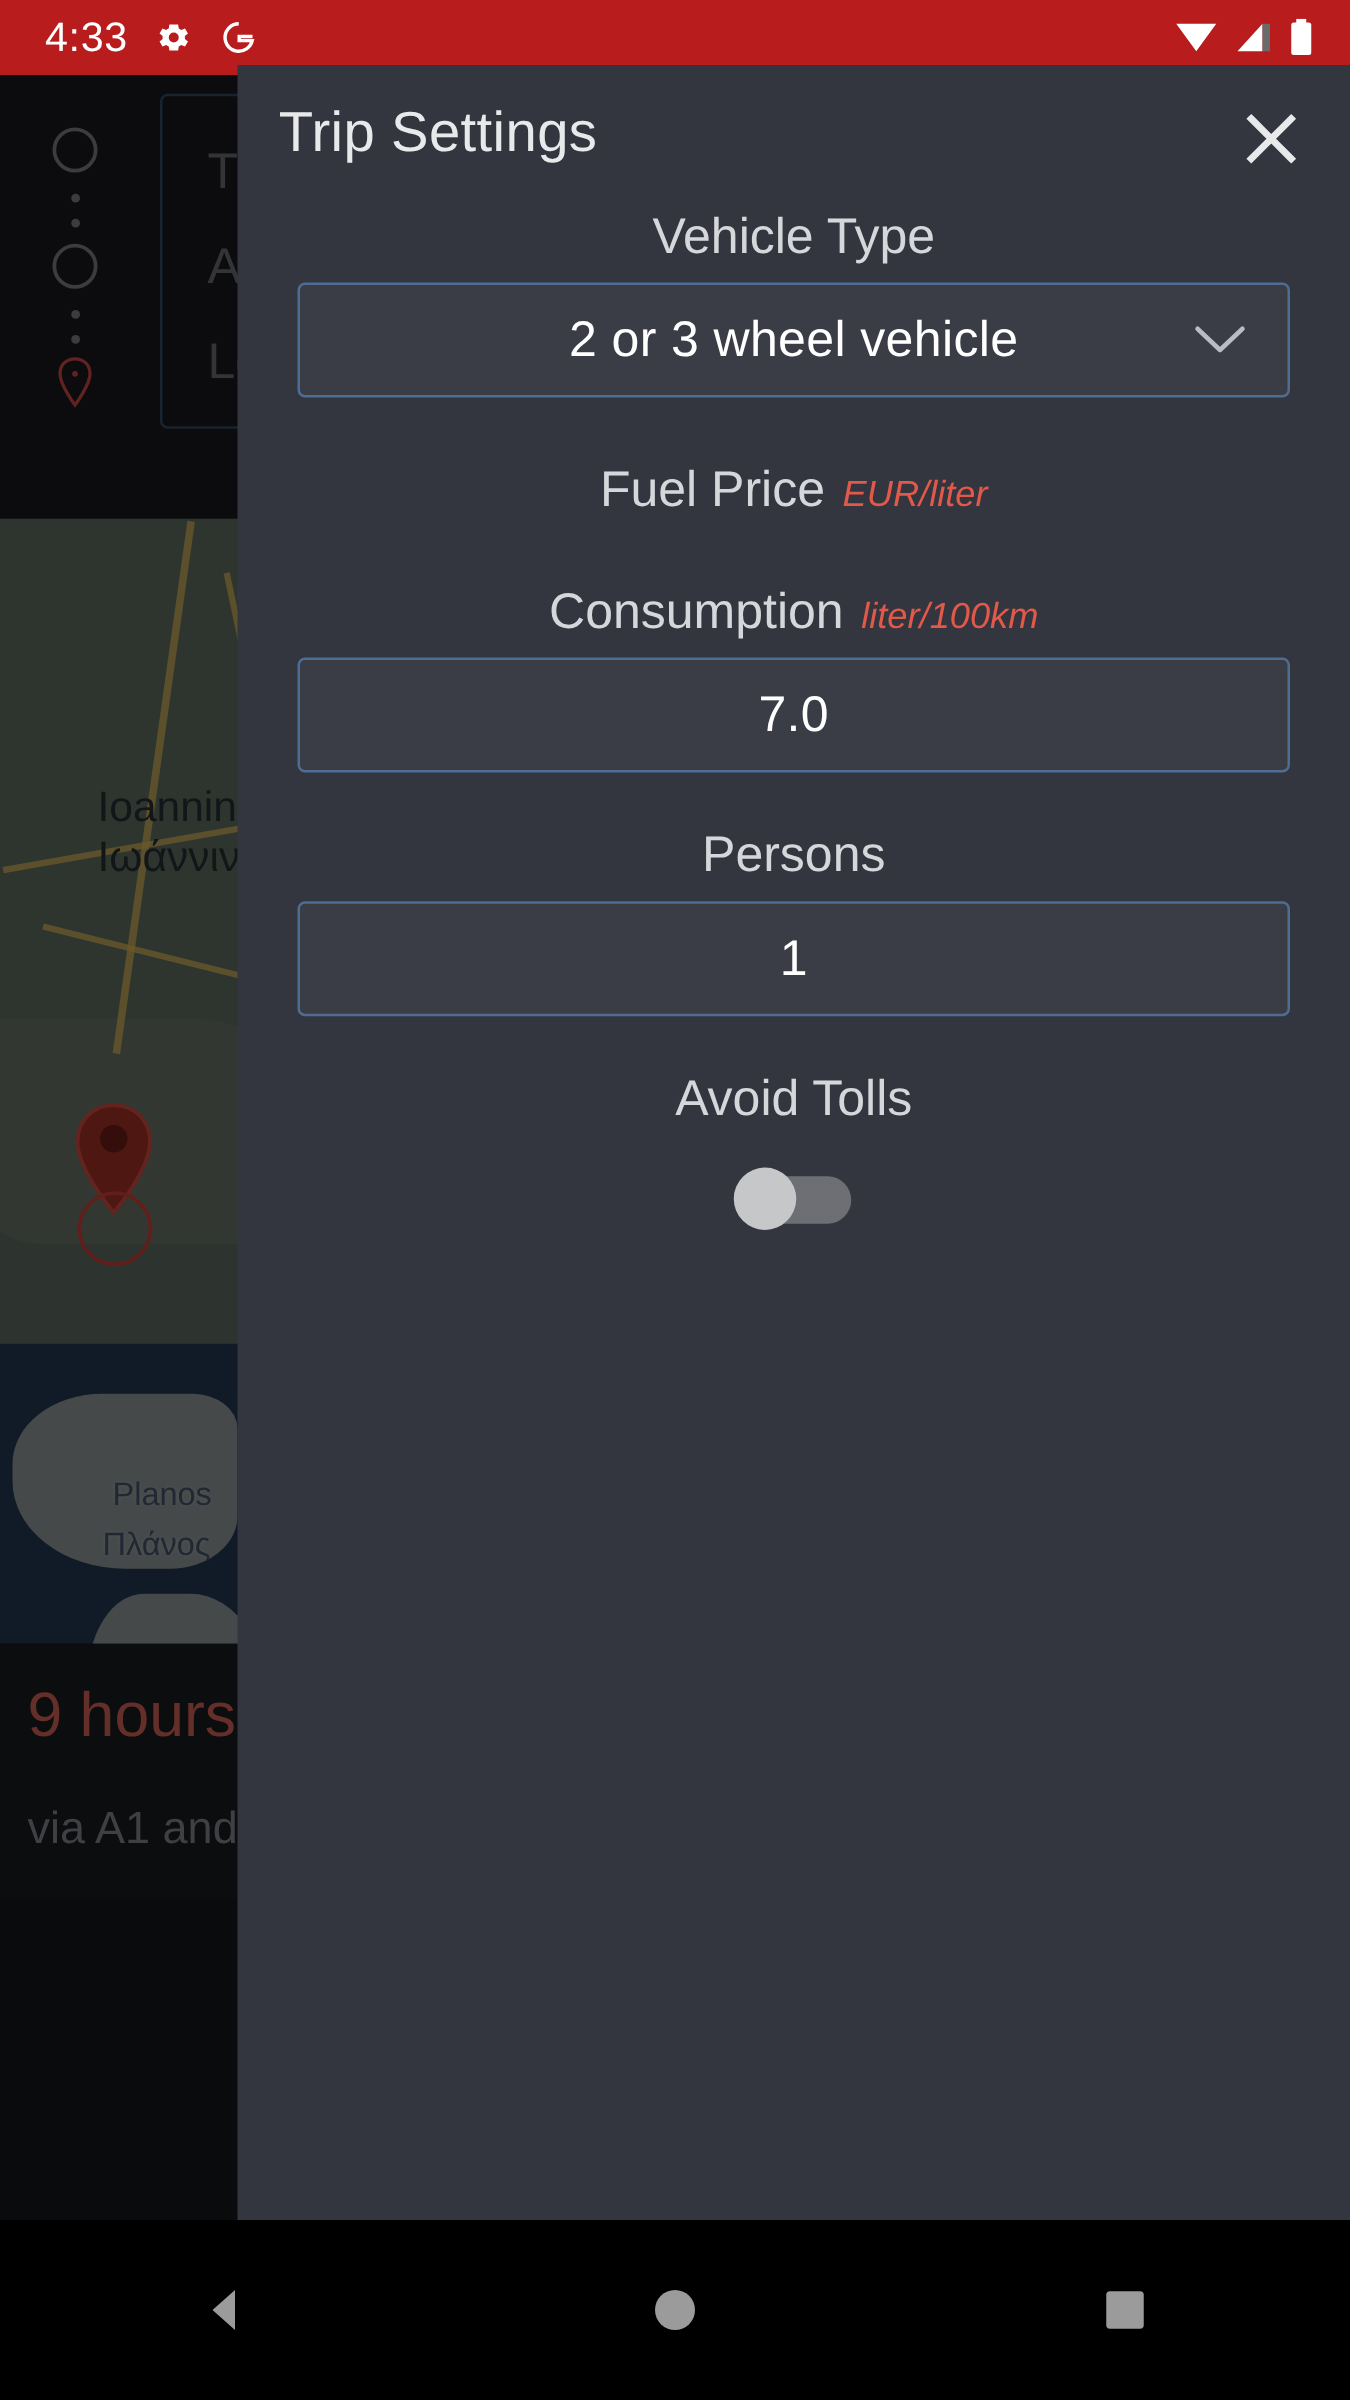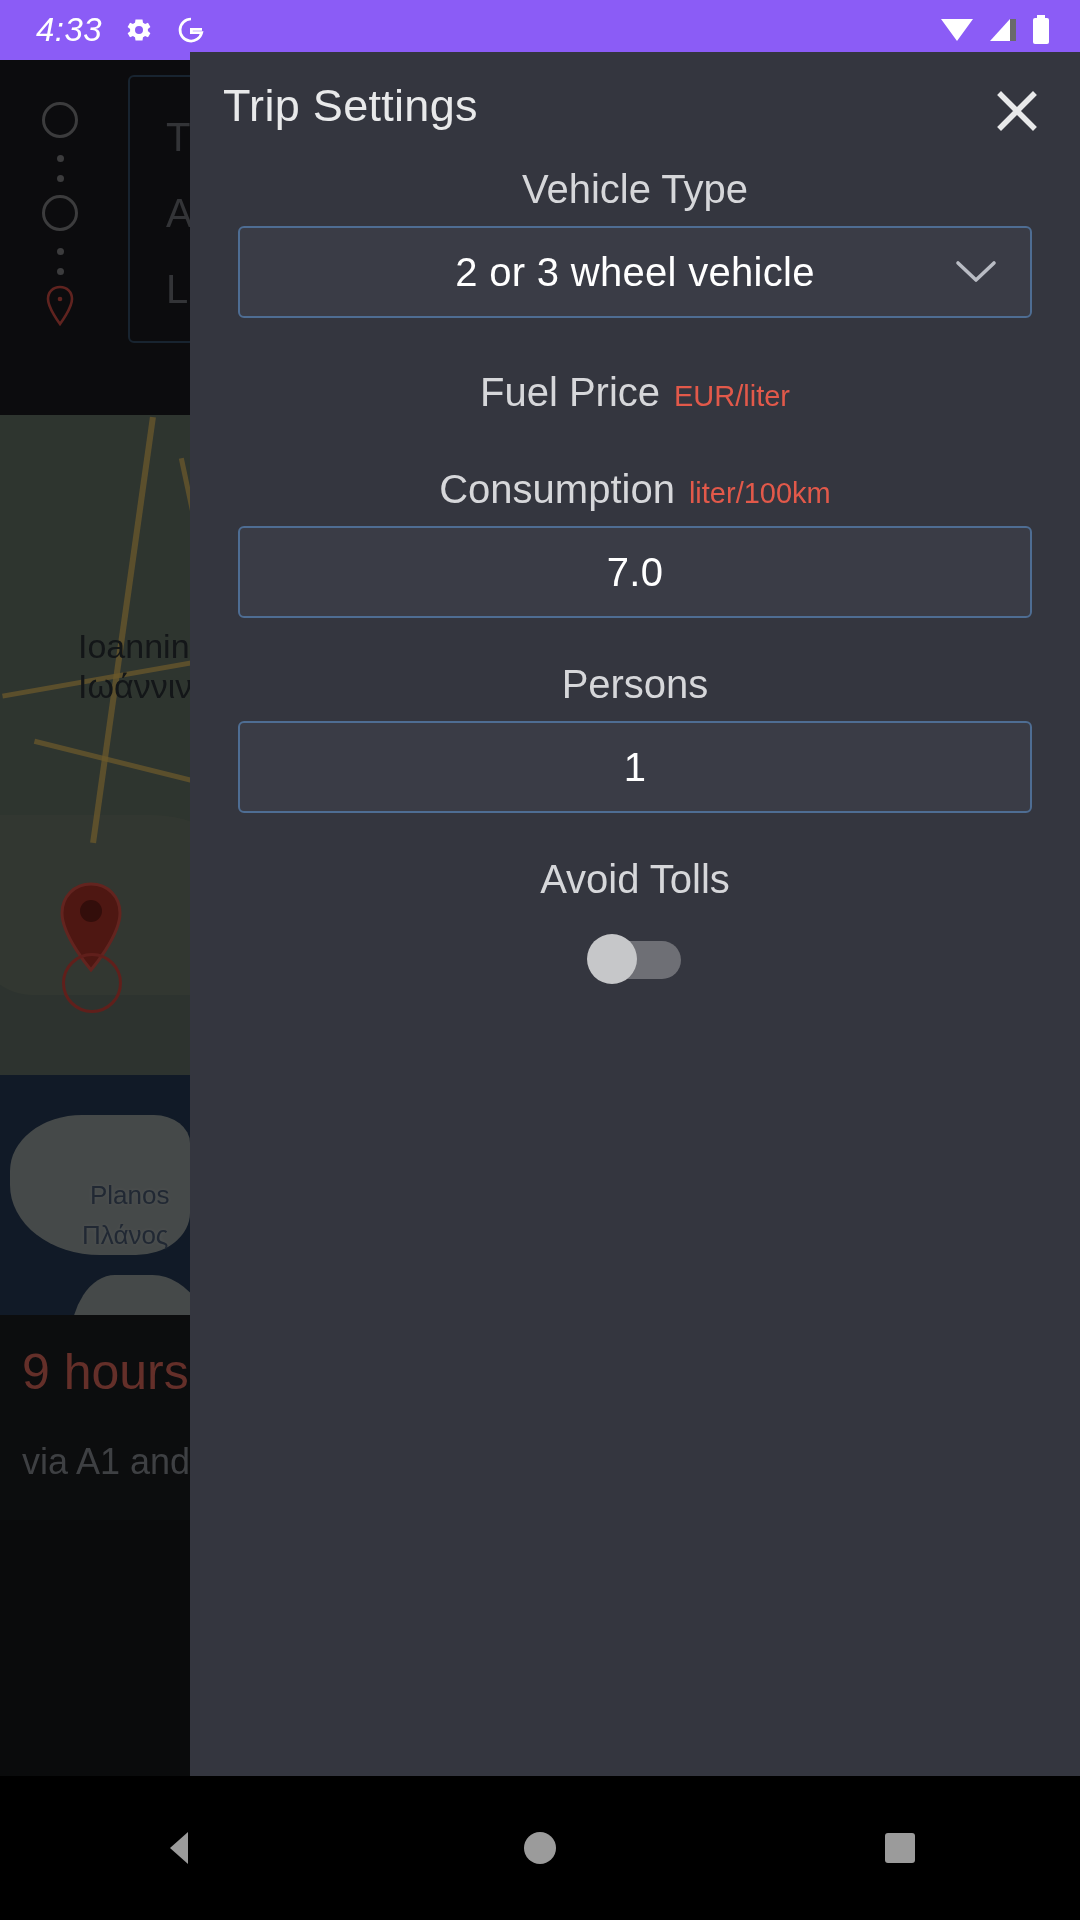--- a/index.html
+++ b/index.html
@@ -12,22 +12,22 @@
   #screen {
     position: relative;
     width: 1080px; height: 1920px;
     background: #000;
   }
 
   
   #status-bar {
     position: absolute; left: 0; top: 0;
     width: 1080px; height: 60px;
-    background: #8b5cf6;
-    display: flex; align-items: center; font-style: italic;
+    background: #b91c1c;
+    display: flex; align-items: center;
   }
   #status-clock {
     color: #ffffff; font-size: 33px; letter-spacing: .5px;
     margin-left: 36px; font-family: "Liberation Sans", sans-serif;
   }
   .sb-icon { margin-left: 22px; display: flex; align-items: center; }
   #status-right {
     margin-left: auto; margin-right: 30px;
     display: flex; align-items: center; gap: 14px;
   }
@@ -170,21 +170,21 @@
 
   .field-label-row {
     display: flex; align-items: baseline; justify-content: center;
     gap: 14px;
     text-align: right;
   }
   .field-label {
     color: #d6d7da; font-size: 40px;
   }
   .field-unit {
-    color: #e2594a; font-size: 29px;
+    color: #e2594a; font-size: 29px; font-style: italic;
   }
 
   .input-box {
     margin: 14px auto 0 auto;
     width: 100%;
     height: 92px;
     border: 2px solid #4e6d93;
     border-radius: 6px;
     background: #3a3c46;
     display: flex; align-items: center; justify-content: center;

